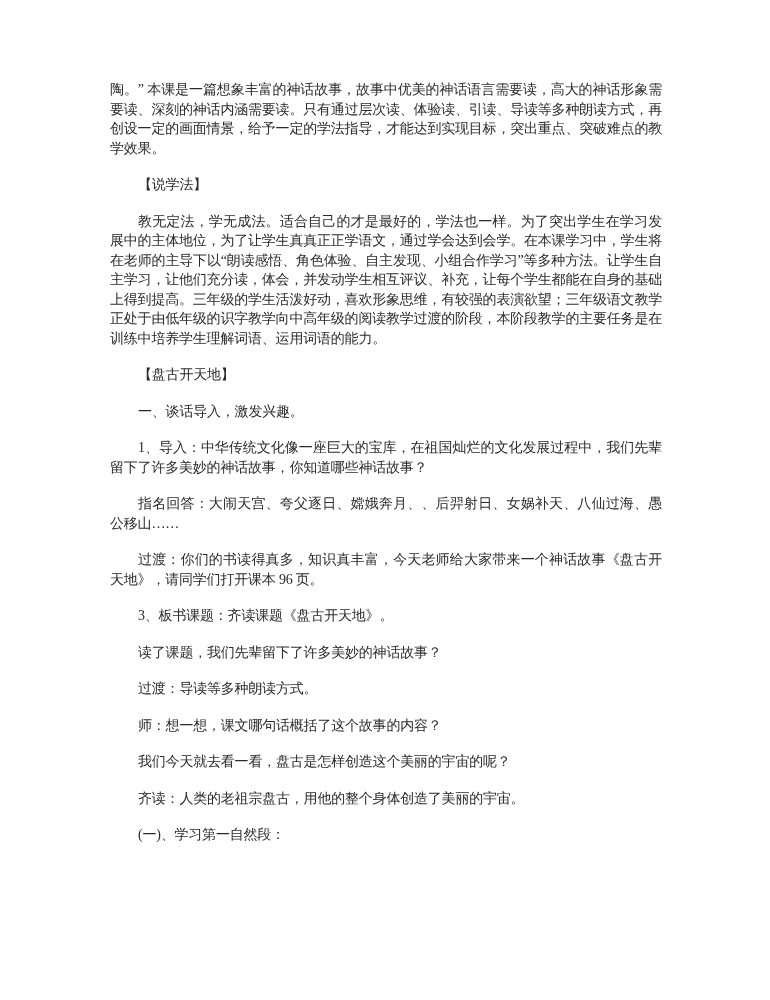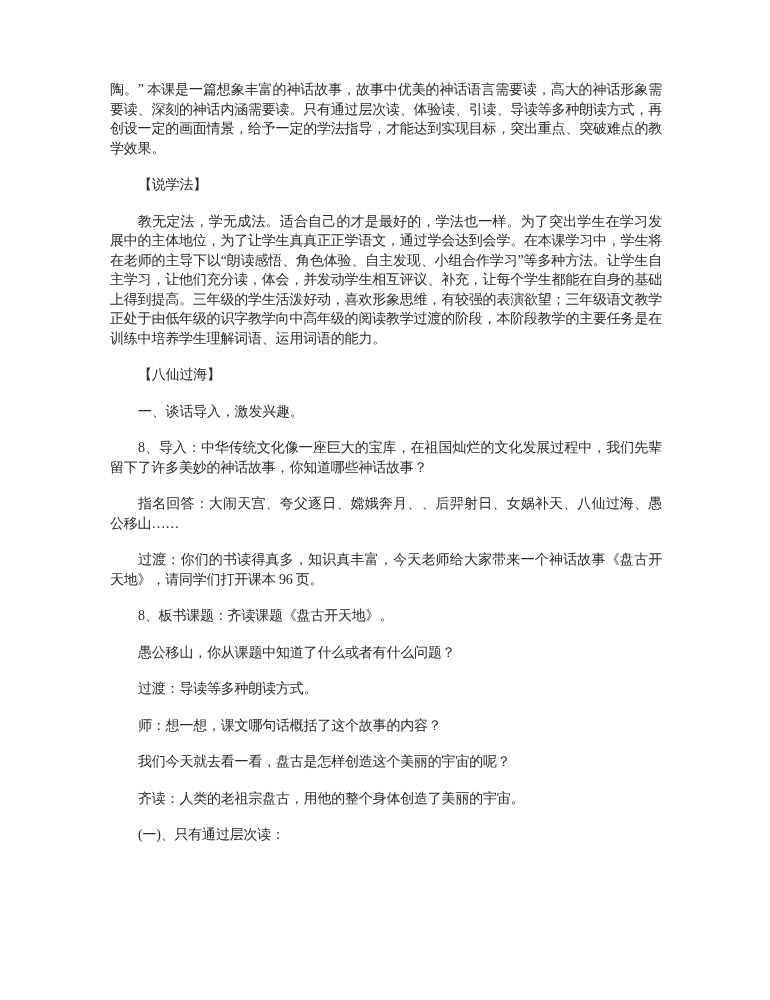--- a/index.html
+++ b/index.html
@@ -32,26 +32,26 @@
   }
 </style>
 </head>
 <body>
 
 <div class="page">
   <div class="doc">
     <p>陶。” 本课是一篇想象丰富的神话故事，故事中优美的神话语言需要读，高大的神话形象需要读、深刻的神话内涵需要读。只有通过层次读、体验读、引读、导读等多种朗读方式，再创设一定的画面情景，给予一定的学法指导，才能达到实现目标，突出重点、突破难点的教学效果。</p>
     <p class="ind">【说学法】</p>
     <p class="ind">教无定法，学无成法。适合自己的才是最好的，学法也一样。为了突出学生在学习发展中的主体地位，为了让学生真真正正学语文，通过学会达到会学。在本课学习中，学生将在老师的主导下以“朗读感悟、角色体验、自主发现、小组合作学习”等多种方法。让学生自主学习，让他们充分读，体会，并发动学生相互评议、补充，让每个学生都能在自身的基础上得到提高。三年级的学生活泼好动，喜欢形象思维，有较强的表演欲望；三年级语文教学正处于由低年级的识字教学向中高年级的阅读教学过渡的阶段，本阶段教学的主要任务是在训练中培养学生理解词语、运用词语的能力。</p>
-    <p class="ind">【八仙过海】</p>
+    <p class="ind">【盘古开天地】</p>
     <p class="ind">一、谈话导入，激发兴趣。</p>
-    <p class="ind">8、导入：中华传统文化像一座巨大的宝库，在祖国灿烂的文化发展过程中，我们先辈留下了许多美妙的神话故事，你知道哪些神话故事？</p>
+    <p class="ind">1、导入：中华传统文化像一座巨大的宝库，在祖国灿烂的文化发展过程中，我们先辈留下了许多美妙的神话故事，你知道哪些神话故事？</p>
     <p class="ind">指名回答：大闹天宫、夸父逐日、嫦娥奔月、、后羿射日、女娲补天、八仙过海、愚公移山……</p>
     <p class="ind">过渡：你们的书读得真多，知识真丰富，今天老师给大家带来一个神话故事《盘古开天地》，请同学们打开课本 96 页。</p>
-    <p class="ind">8、板书课题：齐读课题《盘古开天地》。</p>
-    <p class="ind">愚公移山，你从课题中知道了什么或者有什么问题？</p>
+    <p class="ind">3、板书课题：齐读课题《盘古开天地》。</p>
+    <p class="ind">读了课题，我们先辈留下了许多美妙的神话故事？</p>
     <p class="ind">过渡：导读等多种朗读方式。</p>
     <p class="ind">师：想一想，课文哪句话概括了这个故事的内容？</p>
     <p class="ind">我们今天就去看一看，盘古是怎样创造这个美丽的宇宙的呢？</p>
     <p class="ind">齐读：人类的老祖宗盘古，用他的整个身体创造了美丽的宇宙。</p>
-    <p class="ind">(一)、只有通过层次读：</p>
+    <p class="ind">(一)、学习第一自然段：</p>
   </div>
 </div>
 
 </body></html>

